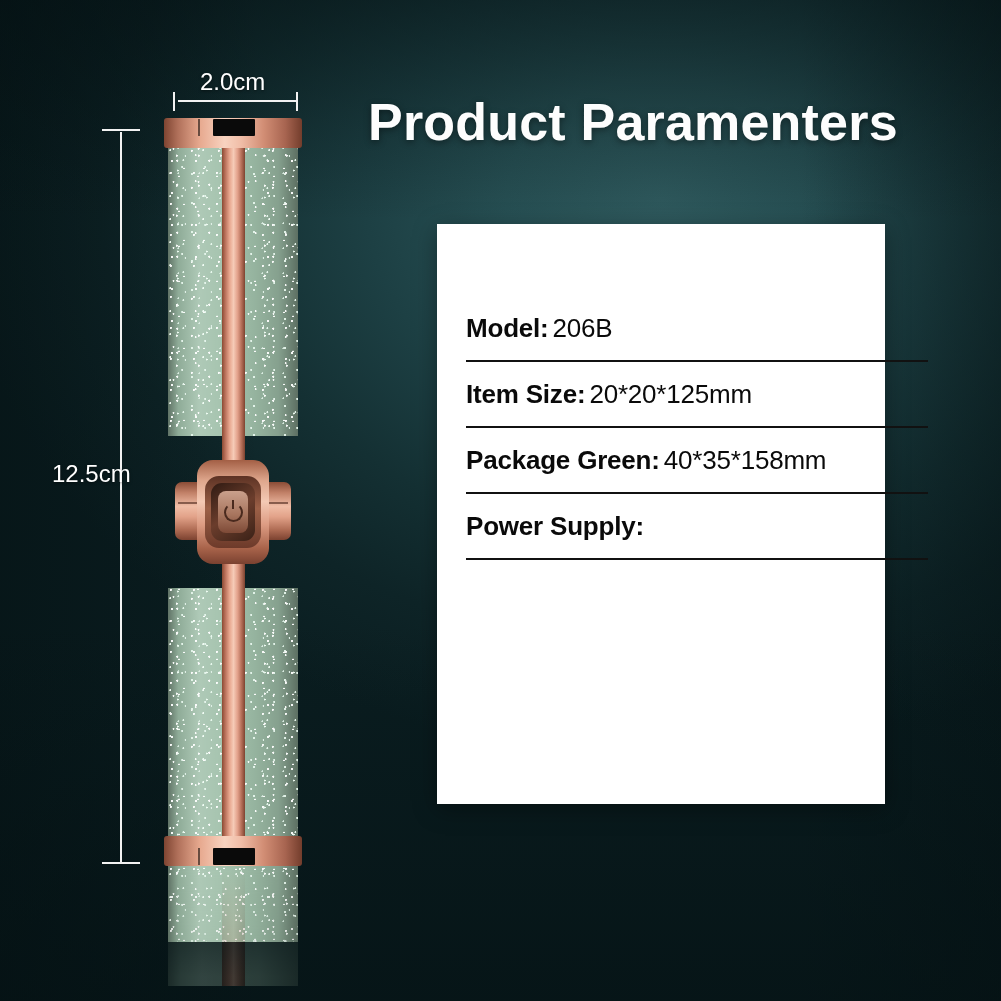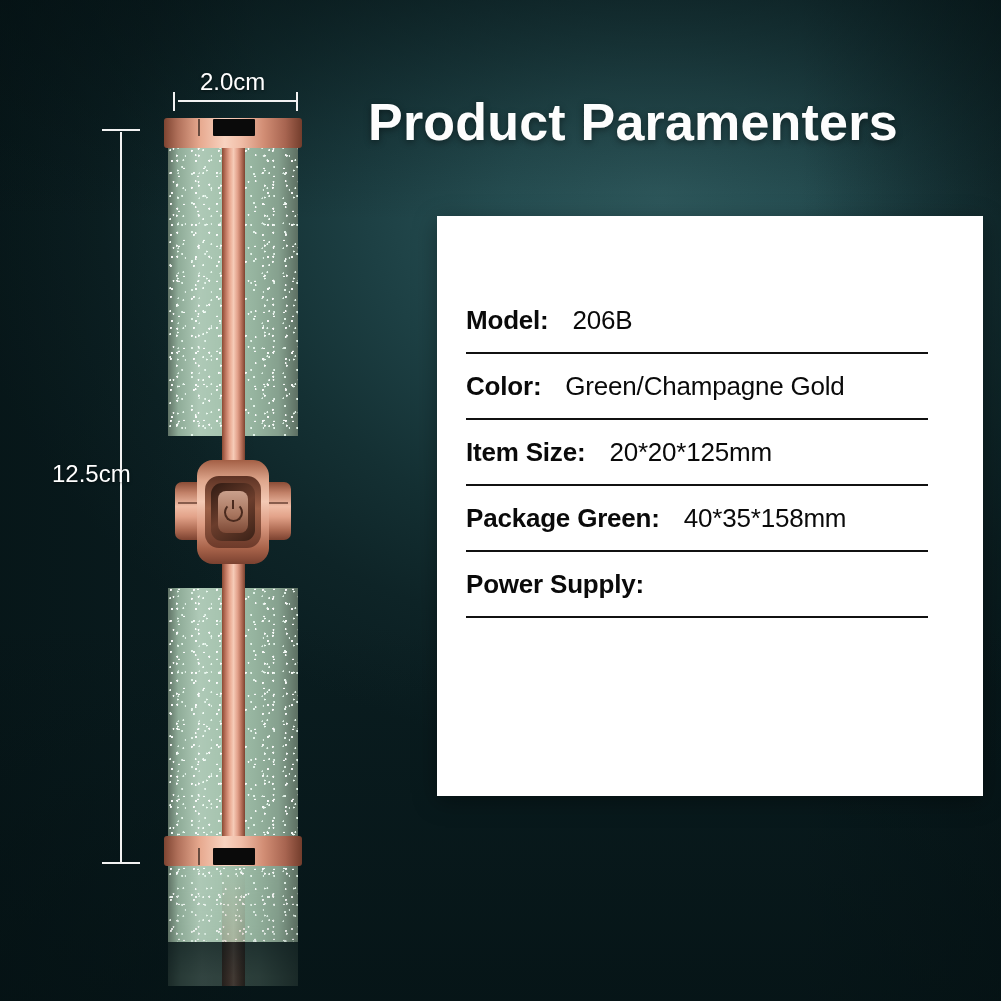--- a/index.html
+++ b/index.html
@@ -50,22 +50,22 @@
     letter-spacing: 0.2px;
     white-space: nowrap;
     text-shadow: 0 2px 7px rgba(0,0,0,0.42);
     margin-top: 28px;
   }
 
   
   #spec-card {
     position: absolute;
     left: 437px;
-    top: 216px;
-    width: 546px;
+    top: 224px;
+    width: 448px;
     height: 580px;
     background: #ffffff;
     box-shadow: 0 5px 22px rgba(0,0,0,0.35);
   }
   #spec-list {
     position: absolute;
     left: 29px;
     top: 72px;
     width: 462px;
   }
@@ -80,21 +80,21 @@
   .spec-label {
     font-size: 26px;
     font-weight: bold;
     color: #0a0a0a;
     letter-spacing: -0.2px;
   }
   .spec-value {
     font-size: 26px;
     font-weight: normal;
     color: #0a0a0a;
-    margin-left: 24px;
+    margin-left: 4px;
     letter-spacing: -0.2px;
   }
 
   
   .dim-label {
     position: absolute;
     color: #ffffff;
     font-size: 24px;
     white-space: nowrap;
     text-shadow: 0 1px 3px rgba(0,0,0,0.5);
@@ -415,24 +415,20 @@
     <div id="refl-strip"></div>
   </div>
 
   <div id="spec-card">
     <div id="spec-list">
         <div class="spec-row">
           <span class="spec-label">Model:</span>
           <span class="spec-value">206B</span>
         </div>
         <div class="spec-row">
-          <span class="spec-label">Color:</span>
-          <span class="spec-value">Green/Champagne Gold</span>
-        </div>
-        <div class="spec-row">
           <span class="spec-label">Item Size:</span>
           <span class="spec-value">20*20*125mm</span>
         </div>
         <div class="spec-row">
           <span class="spec-label">Package Green:</span>
           <span class="spec-value">40*35*158mm</span>
         </div>
         <div class="spec-row">
           <span class="spec-label">Power Supply:</span>
         </div>

